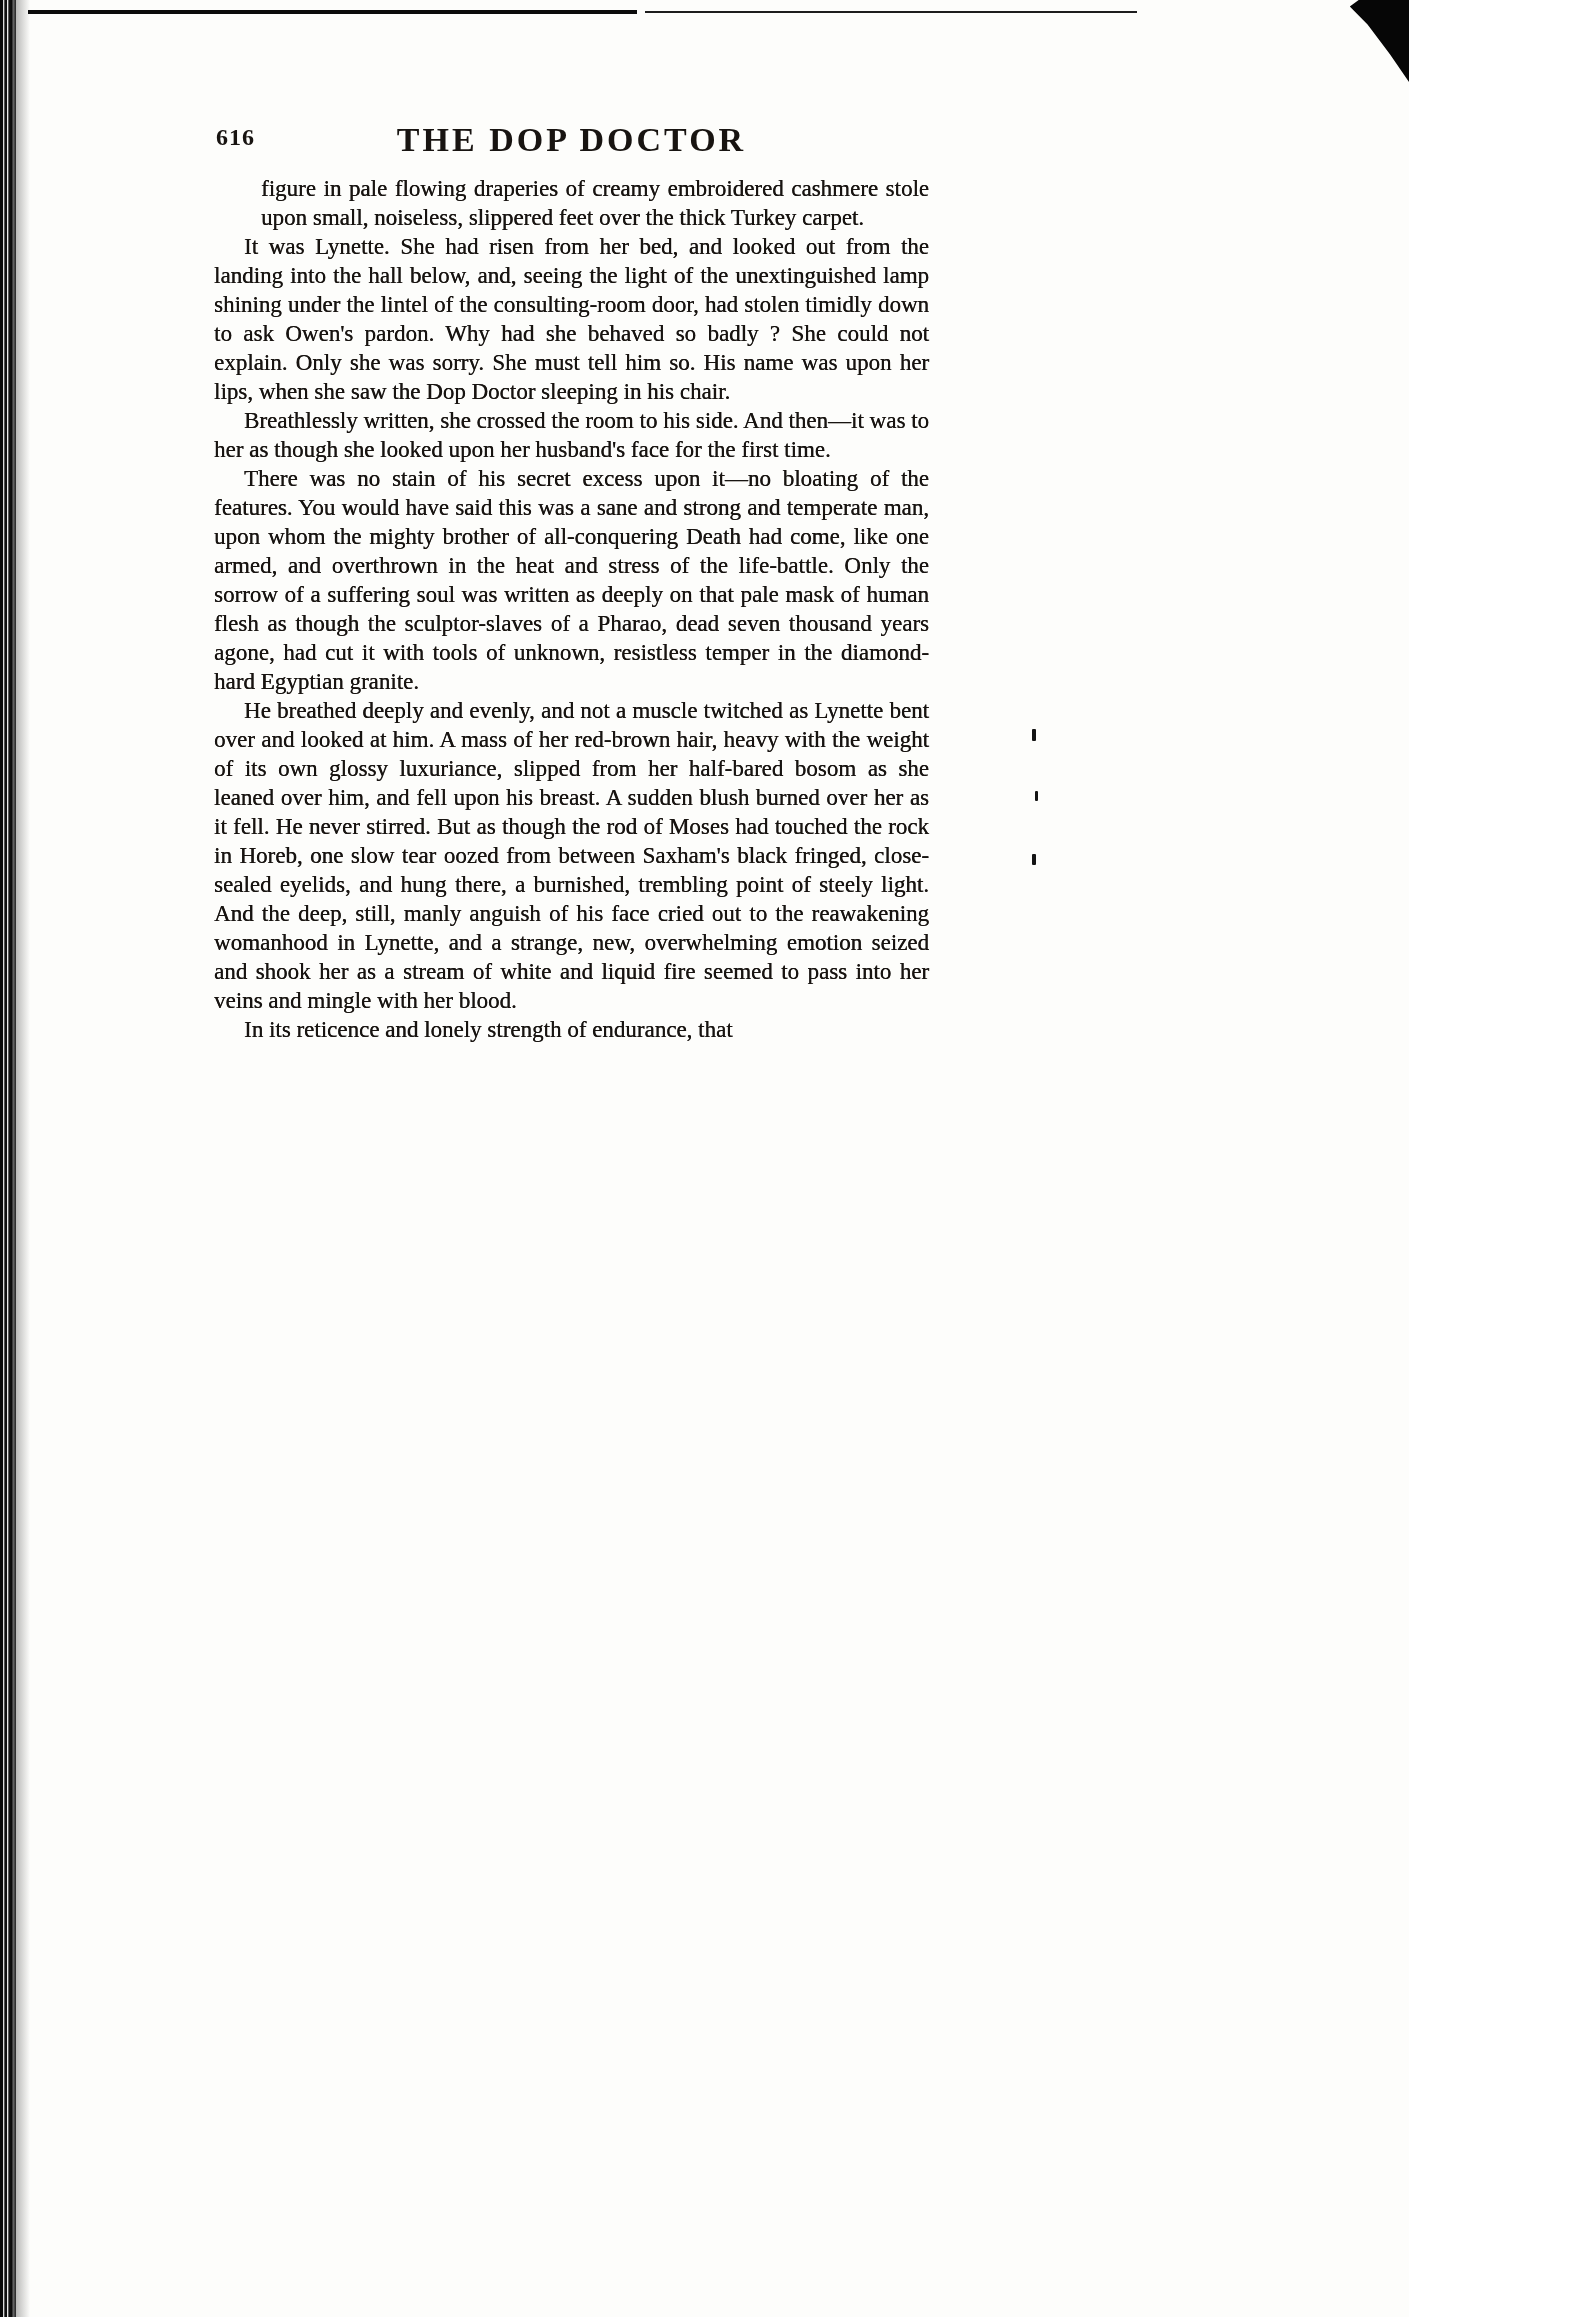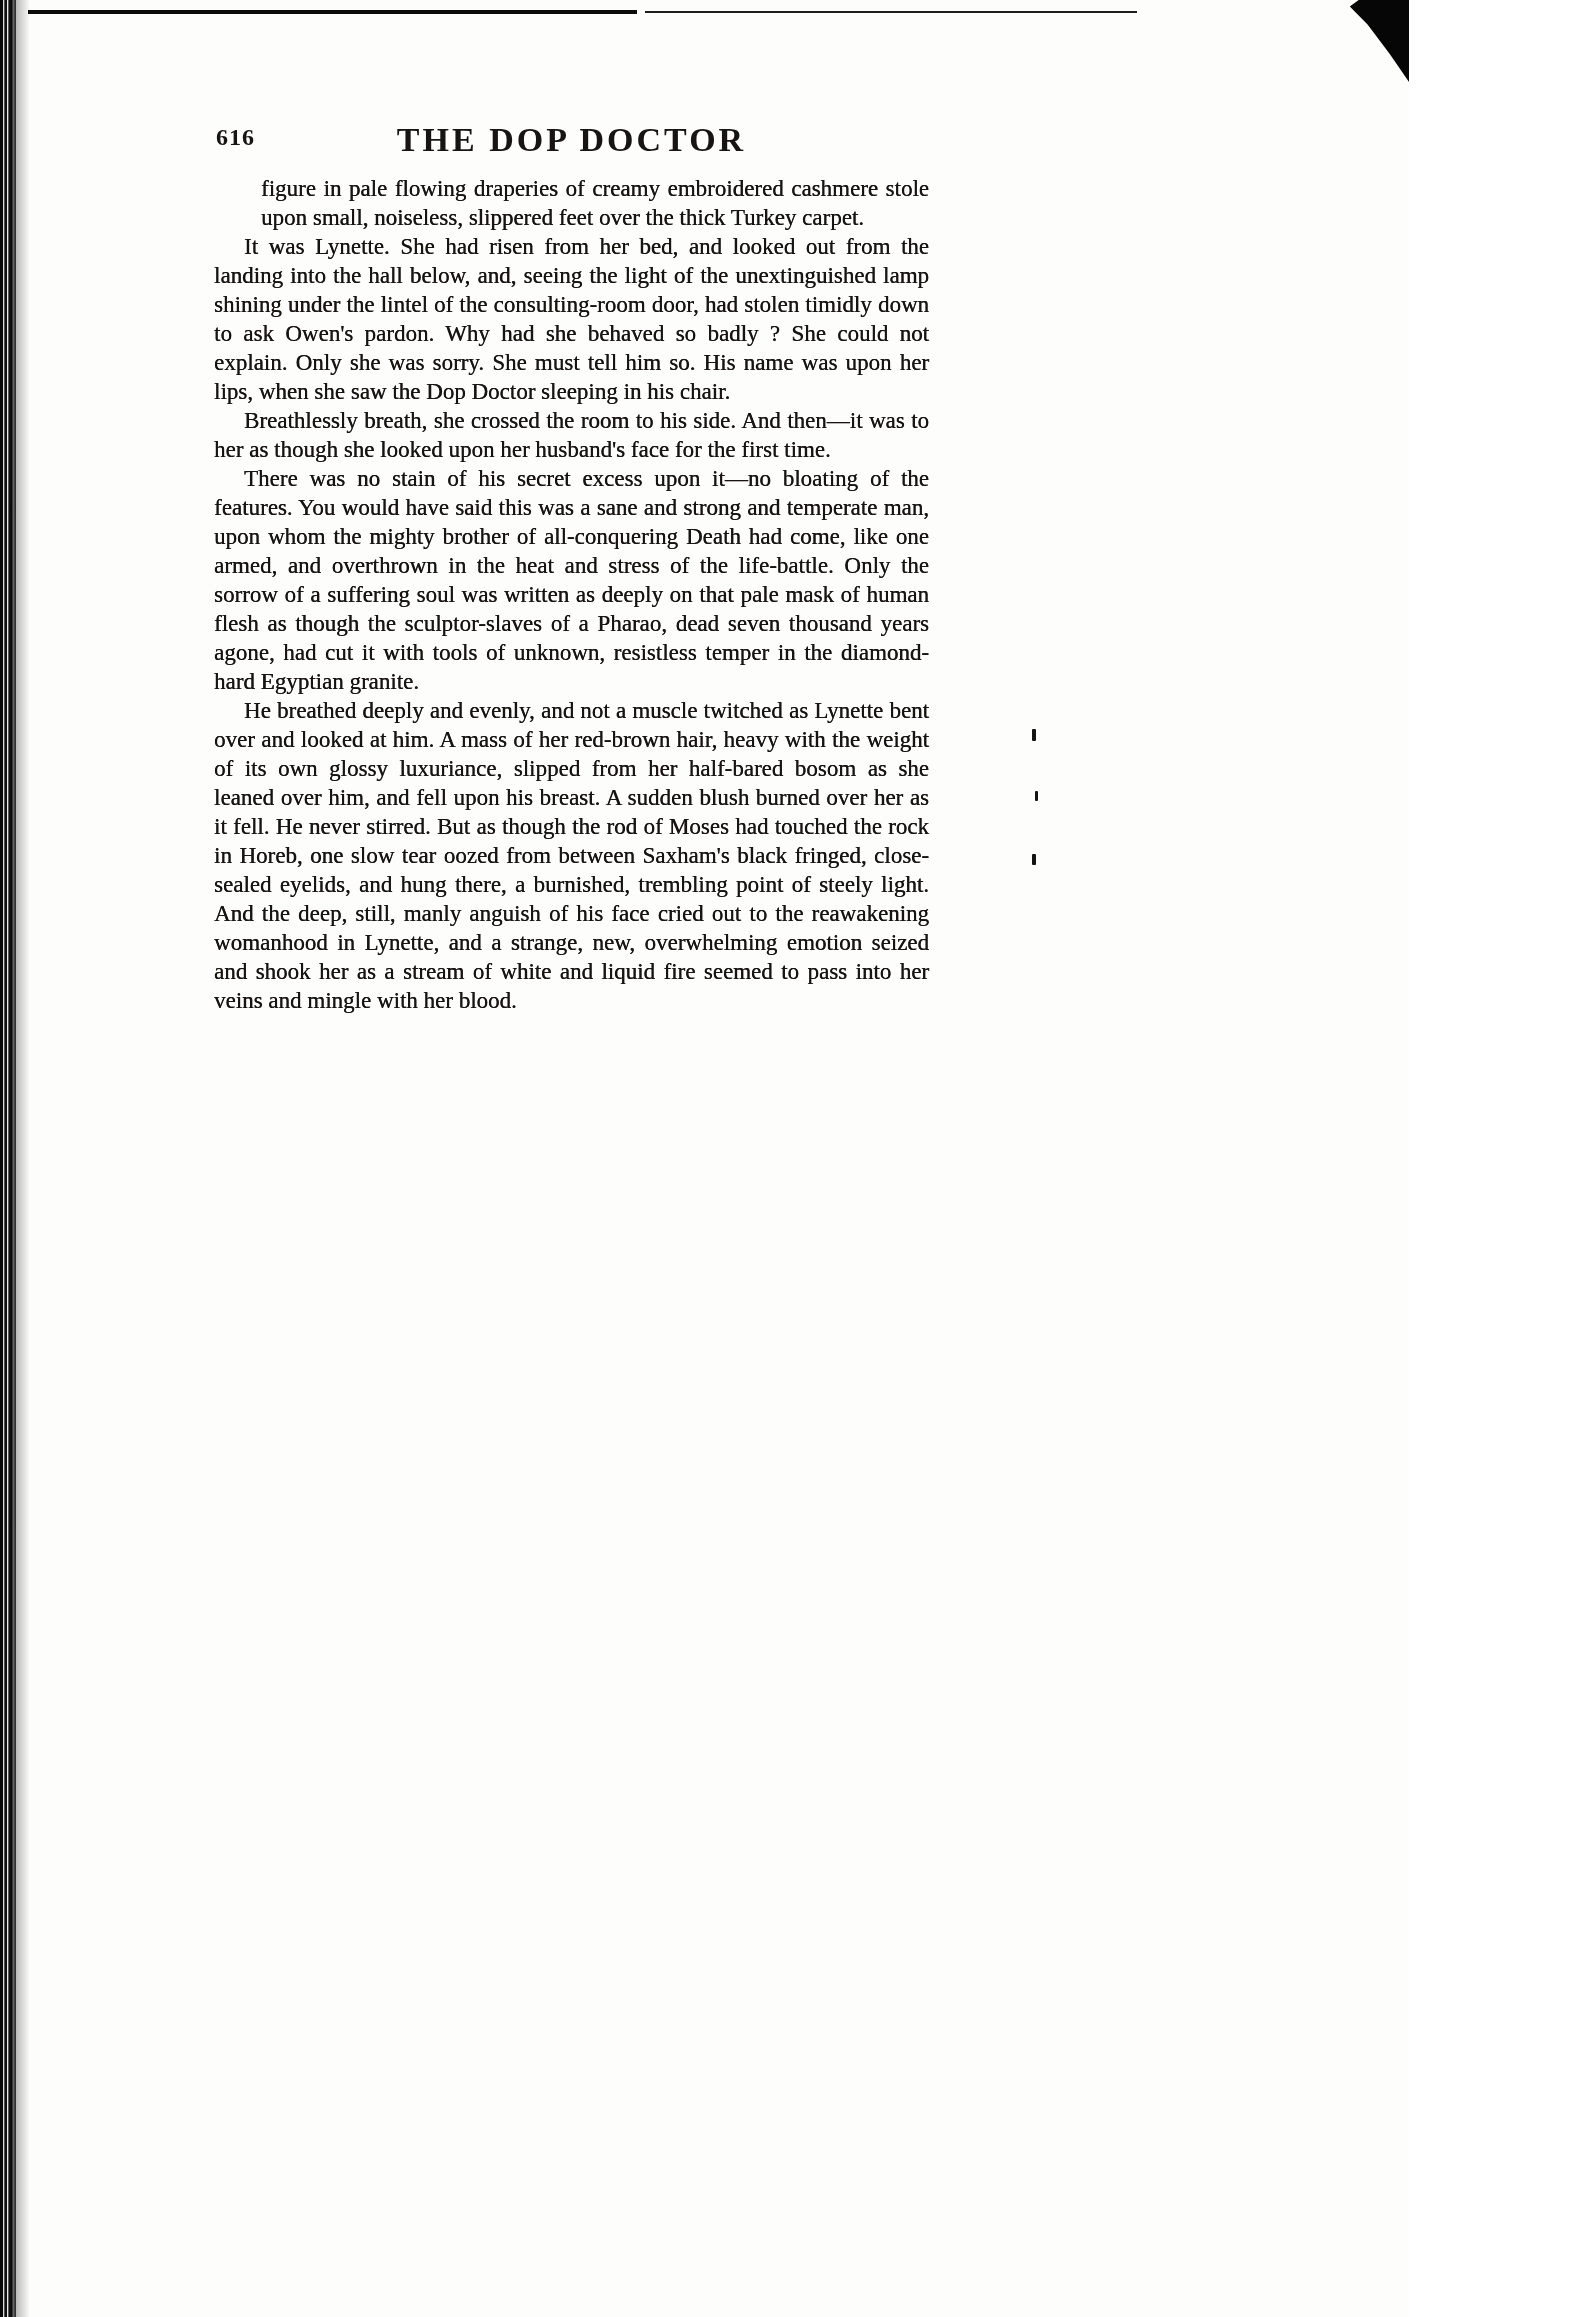--- a/index.html
+++ b/index.html
@@ -122,21 +122,22 @@
   <div class="text-block">
 
     <header class="page-header">
       <span class="page-number">616</span>
       <span class="header-title">THE DOP DOCTOR</span>
     </header>
 
     <div class="body-text">
       <p class="no-indent">figure in pale flowing draperies of creamy embroidered cashmere stole upon small, noiseless, slippered feet over the thick Turkey carpet.</p>
       <p>It was Lynette.  She had risen from her bed, and looked out from the landing into the hall below, and, seeing the light of the unextinguished lamp shining under the lintel of the consulting-room door, had stolen timidly down to ask Owen's pardon.  Why had she behaved so badly ?  She could not explain.  Only she was sorry.  She must tell him so.  His name was upon her lips, when she saw the Dop Doctor sleeping in his chair.</p>
-      <p>Breathlessly breath, she crossed the room to his side. And then—it was to her as though she looked upon her husband's face for the first time.</p>
+      <p>Breathlessly written, she crossed the room to his side. And then—it was to her as though she looked upon her husband's face for the first time.</p>
       <p>There was no stain of his secret excess upon it—no bloating of the features.  You would have said this was a sane and strong and temperate man, upon whom the mighty brother of all-conquering Death had come, like one armed, and overthrown in the heat and stress of the life-battle.  Only the sorrow of a suffering soul was written as deeply on that pale mask of human flesh as though the sculptor-slaves of a Pharao, dead seven thousand years agone, had cut it with tools of unknown, resistless temper in the diamond-hard Egyptian granite.</p>
       <p>He breathed deeply and evenly, and not a muscle twitched as Lynette bent over and looked at him.  A mass of her red-brown hair, heavy with the weight of its own glossy luxuriance, slipped from her half-bared bosom as she leaned over him, and fell upon his breast.  A sudden blush burned over her as it fell.  He never stirred.  But as though the rod of Moses had touched the rock in Horeb, one slow tear oozed from between Saxham's black fringed, close-sealed eyelids, and hung there, a burnished, trembling point of steely light.  And the deep, still, manly anguish of his face cried out to the reawakening womanhood in Lynette, and a strange, new, overwhelming emotion seized and shook her as a stream of white and liquid fire seemed to pass into her veins and mingle with her blood.</p>
+      <p>In its reticence and lonely strength of endurance, that</p>
     </div>
 
   </div>
 
 </div>
 
 
 </body></html>

